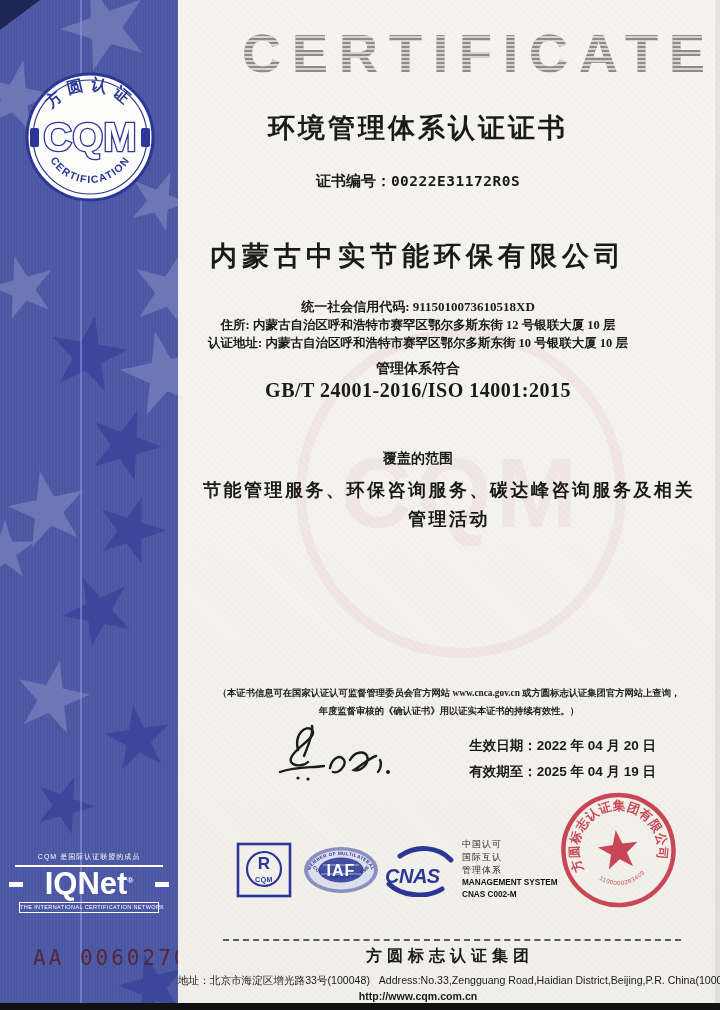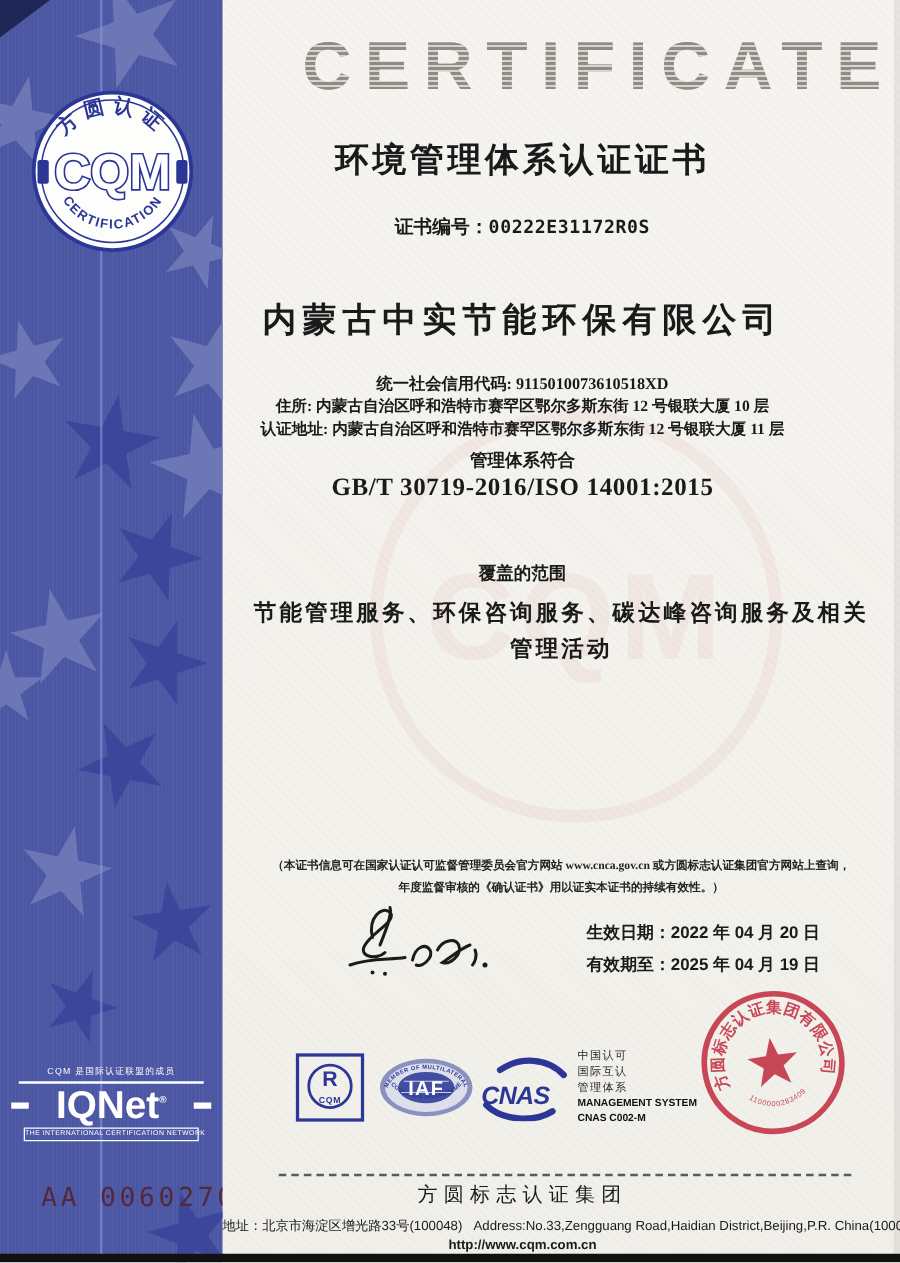--- a/index.html
+++ b/index.html
@@ -81,21 +81,21 @@
     font-size:98px; font-weight:bold; color:rgba(205,140,140,0.10); letter-spacing:4px;
   }
   
   .mark{position:absolute;}
   .accred{position:absolute; left:462px; top:838px; text-align:left; color:#2a2a2a;}
   .accred .cn{font-size:9px; line-height:1.45; letter-spacing:1px;}
   .accred .en{font-size:8.2px; font-weight:bold; line-height:1.5; color:#111;}
   .seal{position:absolute; left:549px; top:784px; transform:rotate(-8deg); opacity:0.92;}
   
   .sep{position:absolute; left:223px; top:939px; width:458px; border-top:2px dashed #5a5a5a;}
-  .f-org{position:absolute; top:946px; font-size:16px; font-weight:normal; letter-spacing:5px;}
+  .f-org{position:absolute; top:946px; font-size:16px; font-weight:bold; letter-spacing:5px;padding-left:32px;}
   .f-org-en{position:absolute; top:965px; font-size:7.6px; font-weight:bold; letter-spacing:0.8px;}
   .f-addr{position:absolute; top:974px; font-size:10.6px; white-space:nowrap;}
   .f-url{position:absolute; top:990px; font-size:10.6px; font-weight:bold;}
   .edge-right{position:absolute; right:0; top:0; width:5px; height:100%; background:rgba(0,0,0,0.06);}
   .edge-bottom{position:absolute; left:0; bottom:0; width:100%; height:7px; background:#111;}
 </style>
 </head>
 <body>
 
 <div class="page">
@@ -158,23 +158,23 @@
 
   <div class="embossed">CERTIFICATE</div>
   <div class="abs center-paper cert-title">环境管理体系认证证书</div>
   <div class="abs center-paper cert-no">
     <span>证书编号：</span><span class="num">00222E31172R0S</span>
   </div>
 
   <div class="abs center-paper company">内蒙古中实节能环保有限公司</div>
   <div class="abs center-paper credit serif-line">统一社会信用代码: 9115010073610518XD</div>
   <div class="abs center-paper addr1 serif-line">住所: 内蒙古自治区呼和浩特市赛罕区鄂尔多斯东街 12 号银联大厦 10 层</div>
-  <div class="abs center-paper addr2 serif-line">认证地址: 内蒙古自治区呼和浩特市赛罕区鄂尔多斯东街 12 号银联大厦 11 层</div>
+  <div class="abs center-paper addr2 serif-line">认证地址: 内蒙古自治区呼和浩特市赛罕区鄂尔多斯东街 10 号银联大厦 10 层</div>
   <div class="abs center-paper conform">管理体系符合</div>
-  <div class="abs center-paper standard">GB/T 30719-2016/ISO 14001:2015</div>
+  <div class="abs center-paper standard">GB/T 24001-2016/ISO 14001:2015</div>
   <div class="abs center-paper scope-label">覆盖的范围</div>
   <div class="scope">节能管理服务、环保咨询服务、碳达峰咨询服务及相关管理活动</div>
   <div class="note">（本证书信息可在国家认证认可监督管理委员会官方网站 www.cnca.gov.cn 或方圆标志认证集团官方网站上查询，年度监督审核的《确认证书》用以证实本证书的持续有效性。）</div>
 
   <svg class="signature" width="140" height="85" viewBox="0 0 140 85">
     <g fill="none" stroke="#1b1b1b" stroke-width="2.4" stroke-linecap="round">
       <path d="M30,34 C26,18 38,8 44,14 C50,20 30,30 24,40 C18,50 34,52 40,46"></path>
       <path d="M44,10 C46,16 40,30 36,40"></path>
       <path d="M12,56 C28,50 44,52 56,50"></path>
       <path d="M62,52 C64,42 72,38 76,44 C79,50 70,58 65,56"></path>

